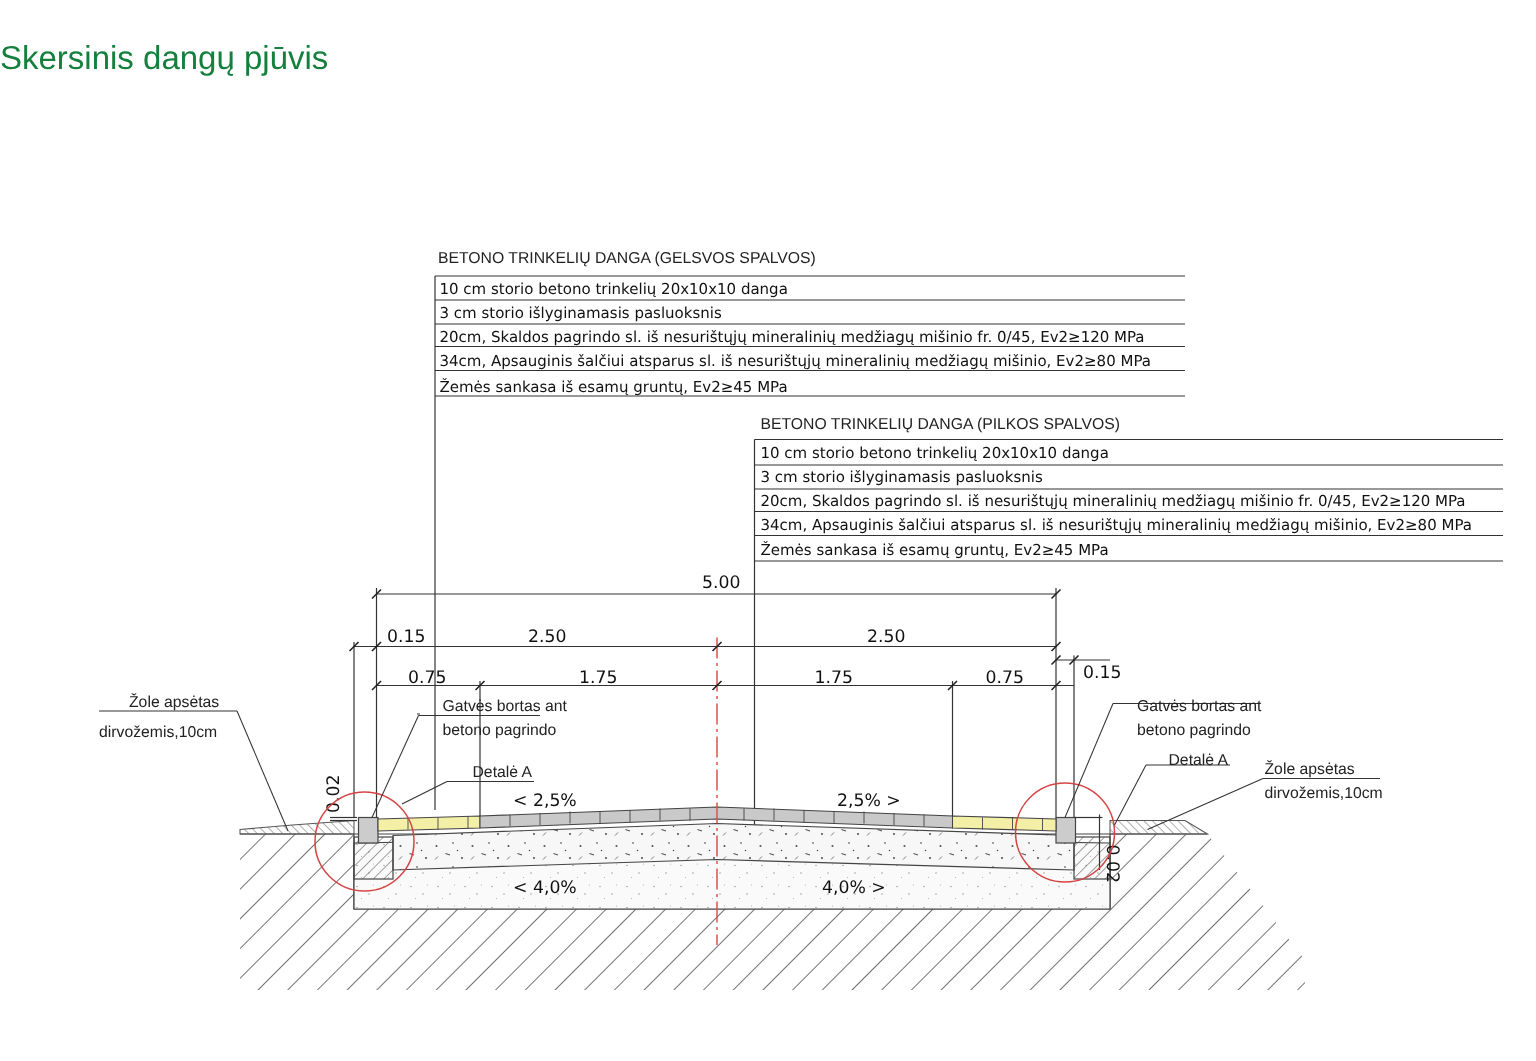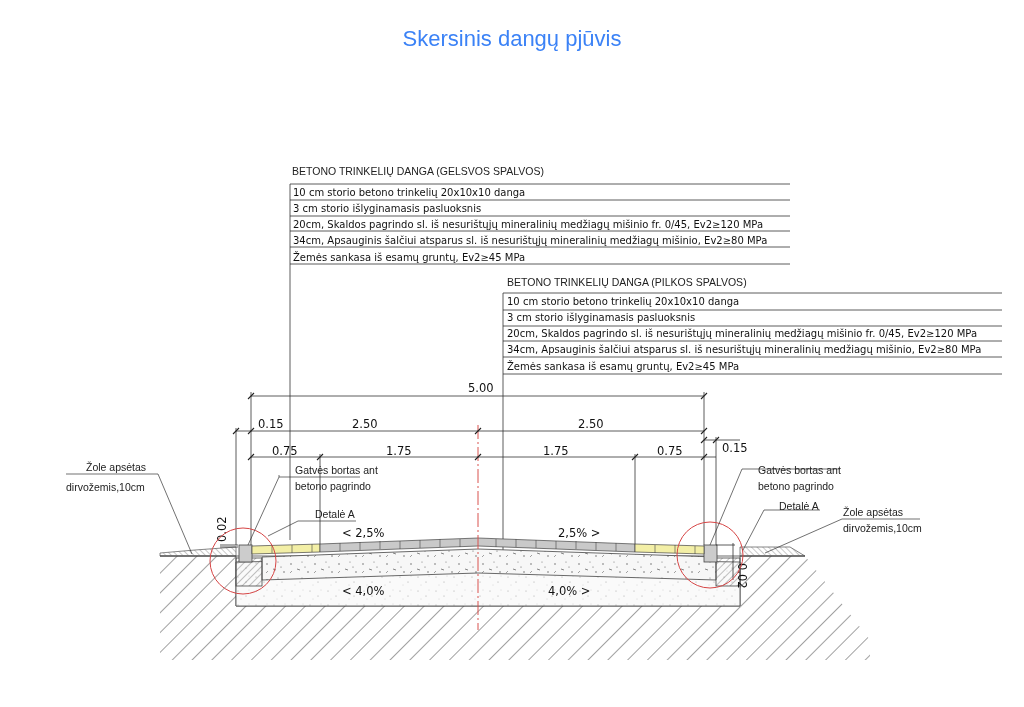--- a/index.html
+++ b/index.html
@@ -1,17 +1,17 @@
 <!DOCTYPE html>
 <html><head>
 <meta charset="utf-8">
 <style>
   html, body { margin:0; padding:0; background:#ffffff; }
   body { width:1024px; height:707px; position:relative; overflow:hidden; font-family:"Liberation Sans", sans-serif; color:#111; }
-  .title { position:absolute; left:0; width:1024px; top:26px; text-align:center; font-size:22px; color:#3b82f6; }
+  .title { position:absolute; left:0; width:1024px; top:26px; font-size:22px; color:#15803d; }
   svg { position:absolute; left:0; top:0; }
   .spec-title { font-family:"Liberation Sans", sans-serif; font-size:10.5px; fill:#222; }
   .spec-row { font-family:"DejaVu Sans", sans-serif; font-size:10px; fill:#111; }
   .dim { font-family:"DejaVu Sans", sans-serif; font-size:11.5px; fill:#111; }
   .note { font-family:"Liberation Sans", sans-serif; font-size:10.5px; fill:#222; }
   .slope { font-family:"DejaVu Sans", sans-serif; font-size:11.5px; fill:#111; }
 </style>
 </head>
 <body>
 

